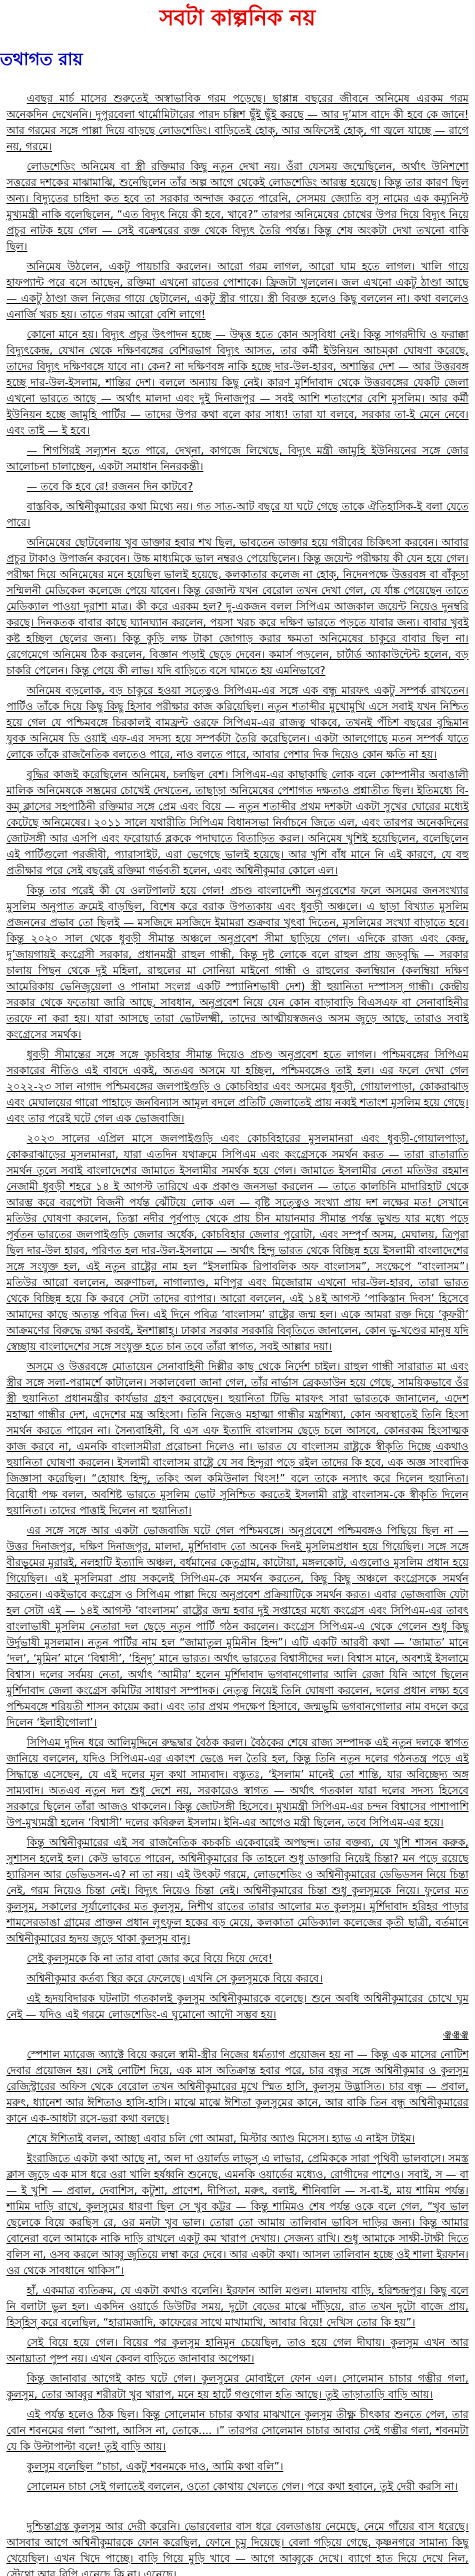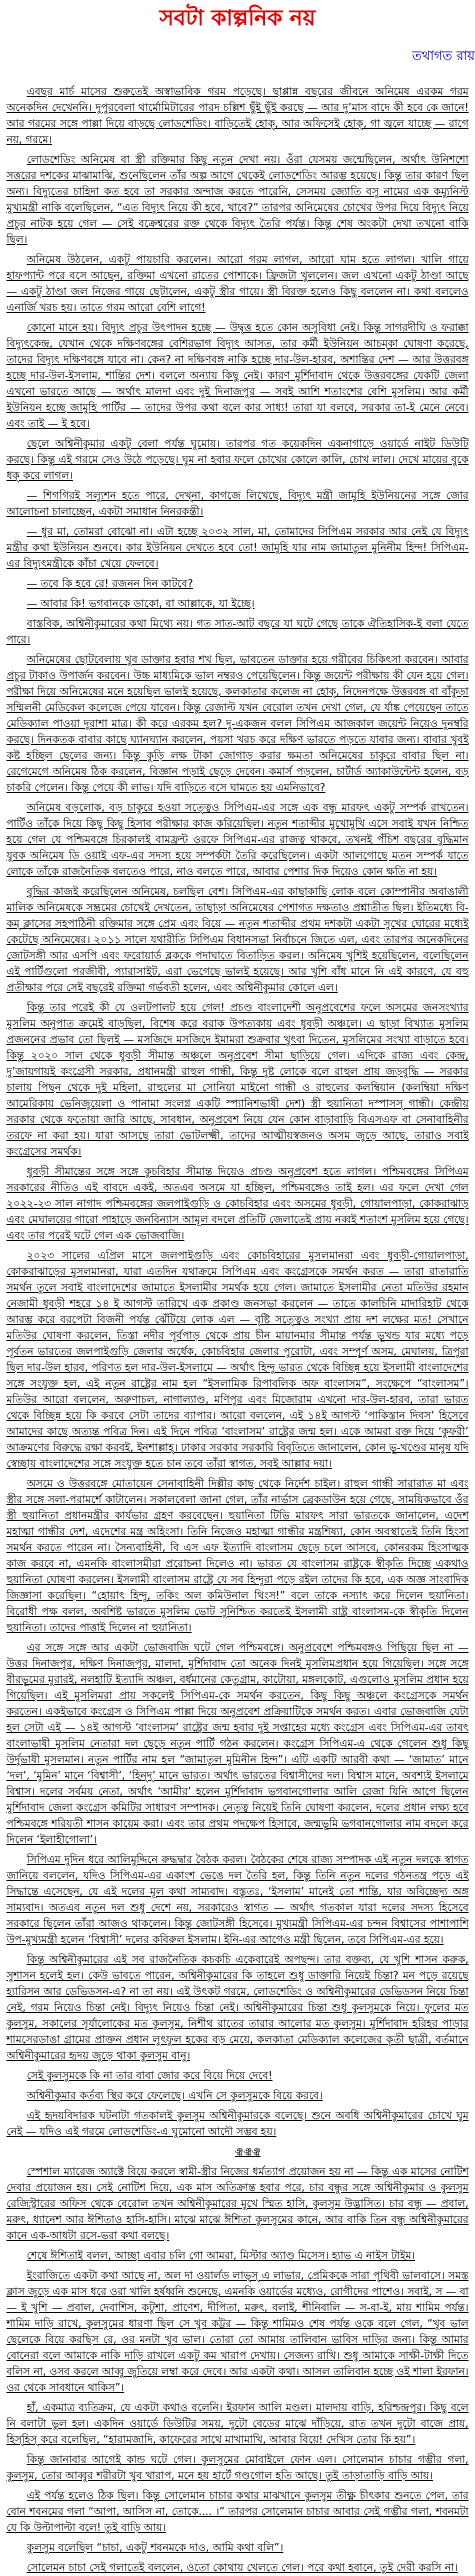--- a/index.html
+++ b/index.html
@@ -10,70 +10,68 @@
     color: #000000;
   }
   .story-title {
     text-align: center;
     font-size: 21.6px;
     line-height: 1.2;
     font-weight: bold;
     margin: 4.8px 0 15.6px 0;
   }
   .story-author {
-    text-align: right;
-    font-size: 13px;
-    font-weight: normal;
+    text-align: left;
+    font-size: 17px;
+    font-weight: bold;
     margin: 0 0 15.6px 0;
   }
   .story {
     padding: 0 2.4px 8.4px 2.4px;
     font-size: 10.5px;
     line-height: 16px;
     text-align: justify;
   }
   .story p { margin: 4px; text-indent: 20.4px; text-decoration: underline; }
   .story p.gap { height: 16px; text-indent: 0; }
-  .story p.separator { text-align: center; }
+  .story p.separator { text-align: right; }
 </style>
 </head>
 <body>
 
 <div class="page">
   <h1 class="story-title" style="color: rgb(224, 0, 0); text-align: center;">সবটা কাল্পনিক নয়</h1>
   <h2 class="story-author" style="color: rgb(0, 0, 184);">তথাগত রায়</h2>
   <div class="story" style="color: rgb(0, 0, 0);">
       <p class="para">এবছর মার্চ মাসের শুরুতেই অস্বাভাবিক গরম পড়েছে। ছাপ্পান্ন বছরের জীবনে অনিমেষ এরকম গরম অনেকদিন দেখেননি। দুপুরবেলা থার্মোমিটারের পারদ চল্লিশ ছুঁই ছুঁই করছে — আর দু’মাস বাদে কী হবে কে জানে! আর গরমের সঙ্গে পাল্লা দিয়ে বাড়ছে লোডশেডিং। বাড়িতেই হোক্, আর অফিসেই হোক্, গা জ্বলে যাচ্ছে — রাগে নয়, গরমে।</p>
       <p class="para">লোডশেডিং অনিমেষ বা স্ত্রী রক্তিমার কিছু নতুন দেখা নয়। ওঁরা যেসময় জন্মেছিলেন, অর্থাৎ উনিশশো সত্তরের দশকের মাঝামাঝি, শুনেছিলেন তাঁর অল্প আগে থেকেই লোডশেডিং আরম্ভ হয়েছে। কিন্তু তার কারণ ছিল অন্য। বিদ্যুতের চাহিদা কত হবে তা সরকার অন্দাজ করতে পারেনি, সেসময় জ্যোতি বসু নামের এক কম্যুনিস্ট মুখ্যমন্ত্রী নাকি বলেছিলেন, “এত বিদ্যুৎ নিয়ে কী হবে, খাবে?” তারপর অনিমেষের চোখের উপর দিয়ে বিদ্যুৎ নিয়ে প্রচুর নাটক হয়ে গেল — সেই বক্রেশ্বরের রক্ত থেকে বিদ্যুৎ তৈরি পর্যন্ত। কিন্তু শেষ অংকটা দেখা তখনো বাকি ছিল।</p>
       <p class="para">অনিমেষ উঠলেন, একটু পায়চারি করলেন। আরো গরম লাগল, আরো ঘাম হতে লাগল। খালি গায়ে হাফপ্যান্ট পরে বসে আছেন, রক্তিমা এখনো রাতের পোশাকে। ফ্রিজটা খুললেন। জল এখনো একটু ঠাণ্ডা আছে — একটু ঠাণ্ডা জল নিজের গায়ে ছেটালেন, একটু স্ত্রীর গায়ে। স্ত্রী বিরক্ত হলেও কিছু বললেন না। কথা বললেও এনার্জি খরচ হয়। তাতে গরম আরো বেশি লাগে!</p>
       <p class="para">কোনো মানে হয়। বিদ্যুৎ প্রচুর উৎপাদন হচ্ছে — উদ্বৃত্ত হতে কোন অসুবিধা নেই। কিন্তু সাগরদীঘি ও ফরাক্কা বিদ্যুৎকেন্দ্র, যেখান থেকে দক্ষিণবঙ্গের বেশিরভাগ বিদ্যুৎ আসত, তার কর্মী ইউনিয়ন আচম্কা ঘোষণা করেছে, তাদের বিদ্যুৎ দক্ষিণবঙ্গে যাবে না। কেন? না দক্ষিণবঙ্গ নাকি হচ্ছে দার-উল-হারব, অশান্তির দেশ — আর উত্তরবঙ্গ হচ্ছে দার-উল-ইসলাম, শান্তির দেশ। বললে অন্যায় কিছু নেই। কারণ মুর্শিদাবাদ থেকে উত্তরবঙ্গের যেকটি জেলা এখনো ভারতে আছে — অর্থাৎ মালদা এবং দুই দিনাজপুর — সবই আশি শতাংশের বেশি মুসলিম। আর কর্মী ইউনিয়ন হচ্ছে জামুহি পার্টির — তাদের উপর কথা বলে কার সাধ্য! তারা যা বলবে, সরকার তা-ই মেনে নেবে। এবং তাই — ই হবে।</p>
-      <p class="para">ছেলে অশ্বিনীকুমার একটু বেলা পর্যন্ত ঘুমোয়। তারপর গত কয়েকদিন একনাগাড়ে ওয়ার্ডে নাইট ডিউটি করছে। কিন্তু এই গরমে সেও উঠে পড়েছে। ঘুম না হবার ফলে চোখের কোলে কালি, চোখ লাল। দেখে মায়ের বুকে ধক্ করে লাগল।</p>
       <p class="dialog">— শিগগিরই সল্যুশন হতে পারে, দেখ্‌না, কাগজে লিখেছে, বিদ্যুৎ মন্ত্রী জামুহি ইউনিয়নের সঙ্গে জোর আলোচনা চালাচ্ছেন, একটা সমাধান নিনরকম্তী।</p>
-      <p class="dialog">— ধুর মা, তোমরা বোঝো না। এটা হচ্ছে ২০৩২ সাল, মা, তোমাদের সিপিএম সরকার আর নেই যে বিদ্যুৎ মন্ত্রীর কথা ইউনিয়ন শুনবে। কার ইউনিয়ন দেখতে হবে তো! জামুহি যার নাম জামাতুল মুনিনীম হিন্দ! সিপিএম-এর বিদ্যুৎমন্ত্রীকে কাঁচা খেয়ে ফেলবে।</p>
       <p class="dialog">— তবে কি হবে রে! রজনন দিন কাটবে?</p>
-      <p class="dialog">— আবার কি! ভগবানকে ডাকো, বা আল্লাকে, যা ইচ্ছে।</p>
       <p class="para">বাস্তবিক, অশ্বিনীকুমারের কথা মিথ্যে নয়। গত সাত-আট বছরে যা ঘটে গেছে তাকে ঐতিহাসিক-ই বলা যেতে পারে।</p>
       <p class="para">অনিমেষের ছোটবেলায় খুব ডাক্তার হবার শখ ছিল, ভাবতেন ডাক্তার হয়ে গরীবের চিকিৎসা করবেন। আবার প্রচুর টাকাও উপার্জন করবেন। উচ্চ মাধ্যমিকে ভাল নম্বরও পেয়েছিলেন। কিন্তু জয়েন্ট পরীক্ষায় কী যেন হয়ে গেল। পরীক্ষা দিয়ে অনিমেষের মনে হয়েছিল ভালই হয়েছে, কলকাতার কলেজ না হোক্, নিদেনপক্ষে উত্তরবঙ্গ বা বাঁকুড়া সম্মিলনী মেডিকেল কলেজে পেয়ে যাবেন। কিন্তু রেজাল্ট যখন বেরোল তখন দেখা গেল, যে র্যাঙ্ক পেয়েছেন তাতে মেডিক্যাল পাওয়া দুরাশা মাত্র। কী করে এরকম হল? দু-একজন বলল সিপিএম আজকাল জয়েন্ট নিয়েও দুনম্বরি করছে। দিনকতক বাবার কাছে ঘ্যানঘ্যান করলেন, পয়সা খরচ করে দক্ষিণ ভারতে পড়তে যাবার জন্য। বাবার খুবই কষ্ট হচ্ছিল ছেলের জন্য। কিন্তু কুড়ি লক্ষ টাকা জোগাড় করার ক্ষমতা অনিমেষের চাকুরে বাবার ছিল না। রেগেমেগে অনিমেষ ঠিক করলেন, বিজ্ঞান পড়াই ছেড়ে দেবেন। কমার্স পড়লেন, চার্টার্ড অ্যাকাউন্টেন্ট হলেন, বড় চাকরি পেলেন। কিন্তু পেয়ে কী লাভ। যদি বাড়িতে বসে ঘামতে হয় এমনিভাবে?</p>
       <p class="para">অনিমেষ বড়লোক, বড় চাকুরে হওয়া সত্ত্বেও সিপিএম-এর সঙ্গে এক বন্ধু মারফৎ একটু সম্পর্ক রাখতেন। পার্টিও তাঁকে দিয়ে কিছু কিছু হিসাব পরীক্ষার কাজ করিয়েছিল। নতুন শতাব্দীর মুখোমুখি এসে সবাই যখন নিশ্চিত হয়ে গেল যে পশ্চিমবঙ্গে চিরকালই বামফ্রন্ট ওরফে সিপিএম-এর রাজত্ব থাকবে, তখনই পঁচিশ বছরের বুদ্ধিমান যুবক অনিমেষ ডি ওয়াই এফ-এর সদস্য হয়ে সম্পর্কটা তৈরি করেছিলেন। একটা আলগোছে মতন সম্পর্ক যাতে লোকে তাঁকে রাজনৈতিক বলতেও পারে, নাও বলতে পারে, আবার পেশার দিক দিয়েও কোন ক্ষতি না হয়।</p>
       <p class="para">বুদ্ধির কাজই করেছিলেন অনিমেষ, চলছিল বেশ। সিপিএম-এর কাছাকাছি লোক বলে কোম্পানীর অবাঙালী মালিক অনিমেষকে সম্ভ্রমের চোখেই দেখতেন, তাছাড়া অনিমেষের পেশাগত দক্ষতাও প্রশ্নাতীত ছিল। ইতিমধ্যে বি-কম্ ক্লাসের সহপাঠিনী রক্তিমার সঙ্গে প্রেম এবং বিয়ে — নতুন শতাব্দীর প্রথম দশকটা একটা সুখের ঘোরের মধ্যেই কেটেছে অনিমেষের। ২০১১ সালে যথারীতি সিপিএম বিধানসভা নির্বাচনে জিতে এল, এবং তারপর অনেকদিনের জোটসঙ্গী আর এসপি এবং ফরোয়ার্ড ব্লককে পদাঘাতে বিতাড়িত করল। অনিমেষ খুশিই হয়েছিলেন, বলেছিলেন এই পার্টিগুলো পরজীবী, প্যারাসাইট, এরা ভেগেছে ভালই হয়েছে। আর খুশি বাঁধ মানে নি এই কারণে, যে বহু প্রতীক্ষার পরে সেই বছরেই রক্তিমা গর্ভবতী হলেন, এবং অশ্বিনীকুমার কোলে এল।</p>
       <p class="para">কিন্তু তার পরেই কী যে ওলটপালট হয়ে গেল! প্রচণ্ড বাংলাদেশী অনুপ্রবেশের ফলে অসমের জনসংখ্যার মুসলিম অনুপাত ক্রমেই বাড়ছিল, বিশেষ করে বরাক উপত্যকায় এবং ধুবড়ী অঞ্চলে। এ ছাড়া বিখ্যাত মুসলিম প্রজননের প্রভাব তো ছিলই — মসজিদে মসজিদে ইমামরা শুক্রবার খুৎবা দিতেন, মুসলিমের সংখ্যা বাড়াতে হবে। কিন্তু ২০২০ সাল থেকে ধুবড়ী সীমান্ত অঞ্চলে অনুপ্রবেশ সীমা ছাড়িয়ে গেল। এদিকে রাজ্য এবং কেন্দ্র, দু’জায়গায়ই কংগ্রেসী সরকার, প্রধানমন্ত্রী রাহুল গান্ধী, কিন্তু দুষ্ট লোকে বলে রাহুল প্রায় জড়বুদ্ধি — সরকার চালায় পিছন থেকে দুই মহিলা, রাহুলের মা সোনিয়া মাইনো গান্ধী ও রাহুলের কলম্বিয়ান (কলম্বিয়া দক্ষিণ আমেরিকায় ভেনিজুয়েলা ও পানামা সংলগ্ন একটি স্প্যানিশভাষী দেশ) স্ত্রী হুয়ানিতা দস্পাসস্ গান্ধী। কেন্দ্রীয় সরকার থেকে ফতোয়া জারি আছে, সাবধান, অনুপ্রবেশ নিয়ে যেন কোন বাড়াবাড়ি বিএসএফ বা সেনাবাহিনীর তরফে না করা হয়। যারা আসছে তারা ভোটলক্ষ্মী, তাদের আত্মীয়স্বজনও অসম জুড়ে আছে, তারাও সবাই কংগ্রেসের সমর্থক।</p>
       <p class="para">ধুবড়ী সীমান্তের সঙ্গে সঙ্গে কুচবিহার সীমান্ত দিয়েও প্রচণ্ড অনুপ্রবেশ হতে লাগল। পশ্চিমবঙ্গের সিপিএম সরকারের নীতিও এই বাবদে একই, অতএব অসমে যা হচ্ছিল, পশ্চিমবঙ্গেও তাই হল। এর ফলে দেখা গেল ২০২২-২৩ সাল নাগাদ পশ্চিমবঙ্গের জলপাইগুড়ি ও কোচবিহার এবং অসমের ধুবড়ী, গোয়ালপাড়া, কোকরাঝাড় এবং মেঘালয়ের গারো পাহাড়ে জনবিন্যাস আমূল বদলে প্রতিটি জেলাতেই প্রায় নব্বই শতাংশ মুসলিম হয়ে গেছে। এবং তার পরেই ঘটে গেল এক ভোজবাজি।</p>
       <p class="para">২০২৩ সালের এপ্রিল মাসে জলপাইগুড়ি এবং কোচবিহারের মুসলমানরা এবং ধুবড়ী-গোয়ালপাড়া, কোকরাঝাড়ের মুসলমানরা, যারা এতদিন যথাক্রমে সিপিএম এবং কংগ্রেসকে সমর্থন করত — তারা রাতারাতি সমর্থন তুলে সবাই বাংলাদেশের জামাতে ইসলামীর সমর্থক হয়ে গেল। জামাতে ইসলামীর নেতা মতিউর রহমান নেজামী ধুবড়ী শহরে ১৪ ই আগস্ট তারিখে এক প্রকাণ্ড জনসভা করলেন — তাতে কালচিনি মাদারিহাট থেকে আরম্ভ করে বরপেটা বিজনী পর্যন্ত ঝেঁটিয়ে লোক এল — বৃষ্টি সত্ত্বেও সংখ্যা প্রায় দশ লক্ষের মত! সেখানে মতিউর ঘোষণা করলেন, তিস্তা নদীর পূর্বপাড় থেকে প্রায় চীন মায়ানমার সীমান্ত পর্যন্ত ভূখন্ড যার মধ্যে পড়ে পূর্বতন ভারতের জলপাইগুড়ি জেলার অর্ধেক, কোচবিহার জেলার পুরোটা, এবং সম্পূর্ণ অসম, মেঘালয়, ত্রিপুরা ছিল দার-উল হারব, পরিণত হল দার-উল-ইসলামে — অর্থাৎ হিন্দু ভারত থেকে বিচ্ছিন্ন হয়ে ইসলামী বাংলাদেশের সঙ্গে সংযুক্ত হল, এই নতুন রাষ্ট্রের নাম হল “ইসলামিক রিপাবলিক অফ বাংলাসম”, সংক্ষেপে “বাংলাসম”। মতিউর আরো বললেন, অরুণাচল, নাগাল্যাণ্ড, মণিপুর এবং মিজোরাম এখনো দার-উল-হারব, তারা ভারত থেকে বিচ্ছিন্ন হয়ে কি করবে সেটা তাদের ব্যাপার। আরো বললেন, এই ১৪ই আগস্ট ‘পাকিস্তান দিবস’ হিসেবে আমাদের কাছে অত্যন্ত পবিত্র দিন। এই দিনে পবিত্র ‘বাংলাসম’ রাষ্ট্রের জন্ম হল। একে আমরা রক্ত দিয়ে ‘কুফরী’ আক্রমণের বিরুদ্ধে রক্ষা করবই, ইনশাল্লাহ্। ঢাকার সরকার সরকারি বিবৃতিতে জানালেন, কোন ভূ-খণ্ডের মানুষ যদি স্বেচ্ছায় বাংলাদেশের সঙ্গে সংযুক্ত হতে চান তবে তাঁরা স্বাগত, সবই আল্লার দয়া।</p>
       <p class="para">অসমে ও উত্তরবঙ্গে মোতায়েন সেনাবাহিনী দিল্লীর কাছ থেকে নির্দেশ চাইল। রাহুল গান্ধী সারারাত মা এবং স্ত্রীর সঙ্গে সলা-পরামর্শে কাটালেন। সকালবেলা জানা গেল, তাঁর নার্ভাস ব্রেকডাউন হয়ে গেছে, সাময়িকভাবে ওঁর স্ত্রী হুয়ানিতা প্রধানমন্ত্রীর কার্যভার গ্রহণ করবেছেন। হুয়ানিতা টিভি মারফৎ সারা ভারতকে জানালেন, এদেশ মহাত্মা গান্ধীর দেশ, এদেশের মন্ত্র অহিংসা। তিনি নিজেও মহাত্মা গান্ধীর মন্ত্রশিষ্যা, কোন অবস্থাতেই তিনি হিংসা সমর্থন করতে পারেন না। সৈন্যবাহিনী, বি এস এফ ইত্যাদি বাংলাসম ছেড়ে চলে আসবে, কোনরকম হিংসাত্মক কাজ করবে না, এমনকি বাংলাসমীরা প্ররোচনা দিলেও না। ভারত যে বাংলাসম রাষ্ট্রকে স্বীকৃতি দিচ্ছে একথাও হুয়ানিতা ঘোষণা করলেন। ইসলামী বাংলাসম রাষ্ট্রে যে সব হিন্দুরা পড়ে রইল তাদের কি হবে, এক অজ্ঞ সাংবাদিক জিজ্ঞাসা করেছিল। “হোয়াৎ হিন্দু, তকিং অল কমিউনাল থিংস!” বলে তাকে নস্যাৎ করে দিলেন হুয়ানিতা। বিরোধী পক্ষ বলল, অবশিষ্ট ভারতে মুসলিম ভোট সুনিশ্চিত করতেই ইসলামী রাষ্ট্র বাংলাসম-কে স্বীকৃতি দিলেন হুয়ানিতা। তাদের পাত্তাই দিলেন না হুয়ানিতা।</p>
       <p class="para">এর সঙ্গে সঙ্গে আর একটা ভোজবাজি ঘটে গেল পশ্চিমবঙ্গে। অনুপ্রবেশে পশ্চিমবঙ্গও পিছিয়ে ছিল না — উত্তর দিনাজপুর, দক্ষিণ দিনাজপুর, মালদা, মুর্শিদাবাদ তো অনেক দিনই মুসলিমপ্রধান হয়ে গিয়েছিল। সঙ্গে সঙ্গে বীরভূমের মুরারই, নলহাটি ইত্যাদি অঞ্চল, বর্ধমানের কেতুগ্রাম, কাটোয়া, মঙ্গলকোট, এগুলোও মুসলিম প্রধান হয়ে গিয়েছিল। এই মুসলিমরা প্রায় সকলেই সিপিএম-কে সমর্থন করতেন, কিছু কিছু অঞ্চলে কংগ্রেসকে সমর্থন করতেন। একইভাবে কংগ্রেস ও সিপিএম পাল্লা দিয়ে অনুপ্রবেশ প্রক্রিয়াটিকে সমর্থন করত। এবার ভোজবাজি যেটা হল সেটা এই — ১৪ই আগস্ট ‘বাংলাসম’ রাষ্ট্রের জন্ম হবার দুই সপ্তাহের মধ্যে কংগ্রেস এবং সিপিএম-এর তাবৎ বাংলাভাষী মুসলিম নেতারা দল ছেড়ে নতুন পার্টি গঠন করলেন। কংগ্রেস সিপিএম-এ থেকে গেলেন শুধু কিছু উর্দুভাষী মুসলমান। নতুন পার্টির নাম হল “জামাতুল মুমিনীন হিন্দ”। এটি একটি আরবী কথা — ‘জামাত’ মানে ‘দল’, ‘মুমিন’ মানে ‘বিশ্বাসী’, ‘হিন্দ্’ মানে ভারত। অর্থাৎ ভারতের বিশ্বাসীদের দল। বিশ্বাস মানে, অবশ্যই ইসলামে বিশ্বাস। দলের সর্বময় নেতা, অর্থাৎ ‘আমীর’ হলেন মুর্শিদাবাদ ভগবানগোলার আলি রেজা যিনি আগে ছিলেন মুর্শিদাবাদ জেলা কংগ্রেস কমিটির সাধারণ সম্পাদক। নেতৃত্ব নিয়েই তিনি ঘোষণা করলেন, দলের প্রধান লক্ষ্য হবে পশ্চিমবঙ্গে শরিয়তী শাসন কায়েম করা। এবং তার প্রথম পদক্ষেপ হিসাবে, জন্মভূমি ভগবানগোলার নাম বদলে করে দিলেন ‘ইলাহীগোলা’।</p>
       <p class="para">সিপিএম দুদিন ধরে আলিমুদ্দিনে রুদ্ধদ্বার বৈঠক করল। বৈঠকের শেষে রাজ্য সম্পাদক এই নতুন দলকে স্বাগত জানিয়ে বললেন, যদিও সিপিএম-এর একাংশ ভেঙে দল তৈরি হল, কিন্তু তিনি নতুন দলের গঠনতন্ত্র পড়ে এই সিদ্ধান্তে এসেছেন, যে এই দলের মূল কথা সাম্যবাদ। বস্তুতঃ, ‘ইসলাম’ মানেই তো শান্তি, যার অবিচ্ছেদ্য অঙ্গ সাম্যবাদ। অতএব নতুন দল শুধু দেশে নয়, সরকারেও স্বাগত — অর্থাৎ গতকাল যারা দলের সদস্য হিসেবে সরকারে ছিলেন তাঁরা আজও থাকলেন। কিন্তু জোটসঙ্গী হিসেবে। মুখ্যমন্ত্রী সিপিএম-এর চন্দন বিশ্বাসের পাশাপাশি উপ-মুখ্যমন্ত্রী হলেন ‘বিশ্বাসী’ দলের কবিরুল ইসলাম। ইনি-এর আগেও মন্ত্রী ছিলেন, তবে সিপিএম-এর হয়ে।</p>
       <p class="para">কিন্তু অশ্বিনীকুমারের এই সব রাজনৈতিক কচকচি একেবারেই অপছন্দ। তার বক্তব্য, যে খুশি শাসন করুক, সুশাসন হলেই হল। কেউ ভাবতে পারেন, অশ্বিনীকুমারের কি তাহলে শুধু ডাক্তারি নিয়েই চিন্তা? মন পড়ে রয়েছে হ্যারিসন আর ডেভিডসন-এ? না তা নয়। এই উৎকট গরমে, লোডশেডিং ও অশ্বিনীকুমারের ডেভিডসন নিয়ে চিন্তা নেই, গরম নিয়েও চিন্তা নেই। বিদ্যুৎ নিয়েও চিন্তা নেই। অশ্বিনীকুমারের চিন্তা শুধু কুলসুমকে নিয়ে। ফুলের মত কুলসুম, সকালের সূর্যালোকের মত কুলসুম, নিশীথ রাতের তারার আলোর মত কুলসুম। মুর্শিদাবাদ হরিহর পাড়ার শামসেরডাঙা গ্রামের প্রাক্তন প্রধান লুৎফুল হকের বড় মেয়ে, কলকাতা মেডিক্যাল কলেজের কৃতী ছাত্রী, বর্তমানে অশ্বিনীকুমারের হৃদয় জুড়ে থাকা কুলসুম বানু।</p>
       <p class="para">সেই কুলসুমকে কি না তার বাবা জোর করে বিয়ে দিয়ে দেবে!</p>
       <p class="para">অশ্বিনীকুমার কর্তব্য স্থির করে ফেলেছে। এখনি সে কুলসুমকে বিয়ে করবে।</p>
       <p class="para">এই হৃদয়বিদারক ঘটনাটা গতকালই কুলসুম অশ্বিনীকুমারকে বলেছে। শুনে অবধি অশ্বিনীকুমারের চোখে ঘুম নেই — যদিও এই গরমে লোডশেডিং-এ ঘুমোনো আদৌ সম্ভব হয়।</p>
       <p class="separator">ঞ্ঝঞ্ঝঞ্ঝ</p>
       <p class="para">স্পেশাল ম্যারেজ অ্যাক্টে বিয়ে করলে স্বামী-স্ত্রীর নিজের ধর্মত্যাগ প্রয়োজন হয় না — কিন্তু এক মাসের নোটিশ দেবার প্রয়োজন হয়। সেই নোটিশ দিয়ে, এক মাস অতিক্রান্ত হবার পরে, চার বন্ধুর সঙ্গে অশ্বিনীকুমার ও কুলসুম রেজিস্ট্রারের অফিস থেকে বেরোল তখন অশ্বিনীকুমারের মুখে স্মিত হাসি, কুলসুম উদ্ভাসিত। চার বন্ধু — প্রবাল, মরুৎ, ধ্যানেশ আর ঈশিতাও হাসি-হাসি। মাঝে মাঝে ঈশিতা কুলসুমের কানে, আর বাকি তিন বন্ধু অশ্বিনীকুমারের কানে এক-আধটা রসে-ভরা কথা বলছে।</p>
       <p class="para">শেষে ঈশিতাই বলল, আচ্ছা এবার চলি গো আমরা, মিস্টার অ্যাণ্ড মিসেস। হ্যাভ এ নাইস টাইম।</p>
       <p class="para">ইংরাজিতে একটা কথা আছে না, অল দা ওয়ার্লড লাভ্স্ এ লাভার, প্রেমিককে সারা পৃথিবী ভালবাসে। সমস্ত ক্লাস জুড়ে এক মাস ধরে ওরা খালি হর্ষধ্বনি শুনেছে, এমনকি ওয়ার্ডের মধ্যেও, রোগীদের পাশেও। সবাই, স — বা — ই খুশি — প্রবাল, দেবাশিস, কটুশা, প্রাণেশ, দীপিতা, মরুৎ, বলাই, শীনিবালি — স-বা-ই, মায় শামিম পর্যন্ত। শামিম দাড়ি রাখে, কুলসুমের ধারণা ছিল সে খুব কট্টর — কিন্তু শামিমও শেষ পর্যন্ত ওকে বলে গেল, “খুব ভাল ছেলেকে বিয়ে করছিস রে, ওর মনটা খুব ভাল। তোরা তো আমায় তালিবান ভাবিস দাড়ির জন্য। কিন্তু আমার বোনেরা বলে আমাকে নাকি দাড়ি রাখলে একটু কম খারাপ দেখায়। সেজন্য রাখি। শুধু আমাকে সাক্ষী-টাক্ষী দিতে বলিস না, ওসব করলে আব্বু জুতিয়ে লম্বা করে দেবে। আর একটা কথা। আসল তালিবান হচ্ছে ওই শালা ইরফান। ওর থেকে সাবধানে থাকিস”।</p>
       <p class="para">হাঁ, একমাত্র ব্যতিক্রম, যে একটা কথাও বলেনি। ইরফান আলি মণ্ডল। মালদায় বাড়ি, হরিশ্চন্দ্রপুর। কিছু বলে নি বলাটা ভুল হল। একদিন ওয়ার্ডে ডিউটির সময়, দুটো বেডের মাঝে দাঁড়িয়ে, রাত তখন দুটো বাজে প্রায়, হিস্‌হিস্ করে বলেছিল, “হারামজাদি, কাফেরের সাথে মাখামাখি, আবার বিয়ে! দেখিস তোর কি হয়”।</p>
+      <p class="para">সেই বিয়ে হয়ে গেল। বিয়ের পর কুলসুম হানিমুন চেয়েছিল, তাও হয়ে গেল দীঘায়। কুলসুম এখন আর অনাঘ্রাতা পুষ্প নয়। এখন কেবল বাড়িতে জানাবার অপেক্ষা।</p>
       <p class="para">কিন্তু জানাবার আগেই কান্ড ঘটে গেল। কুলসুমের মোবাইলে ফোন এল। সোলেমান চাচার গম্ভীর গলা, কুলসুম, তোর আব্বুর শরীরটা খুব খারাপ, মনে হয় হার্টে গণ্ডগোল হতি আছে। তুই তাড়াতাড়ি বাড়ি আয়।</p>
       <p class="para">এই পর্যন্ত হলেও ঠিক ছিল। কিন্তু সোলেমান চাচার কথার মাঝখানে কুলসুম তীক্ষ্ণ চীৎকার শুনতে পেল, তার বোন শবনমের গলা “আপা, আসিস না, তোকে.... ।” তারপর সোলেমান চাচার আবার সেই গম্ভীর গলা, শবনমটা যে কি উল্টাপাল্টা বলে! তুই বাড়ি আয়।</p>
       <p class="para">কুলসুম বলেছিল “চাচা, একটু শবনমকে দাও, আমি কথা বলি”।</p>
       <p class="para">সোলেমন চাচা সেই গলাতেই বললেন, ওতো কোথায় খেলতে গেল। পরে কথা হবানে, তুই দেরী করসি না।</p>
       <p class="gap"></p>
       <p class="para">দুশ্চিন্তাগ্রস্ত কুলসুম আর দেরী করেনি। ভোরবেলার বাস ধরে বেলডাঙায় নেমেছে, নেমে গাঁয়ের বাস ধরেছে। আসবার আগে অশ্বিনীকুমারকে ফোন করেছিল, ফোনে চুমু দিয়েছে। বেলা গড়িয়ে গেছে, কৃষ্ণনগরে সামান্য কিছু খেয়েছিল। এখন খিদে পাচ্ছে। বাড়ি গিয়ে মুড়ি খাবে — আগে আব্বুকে দেখে। ব্যাগে হাত দিয়ে দেখে নিল, স্টেথো আর বিপি এনেছে কি না। এনেছে।</p>
     </div>
 </div>
 
 

